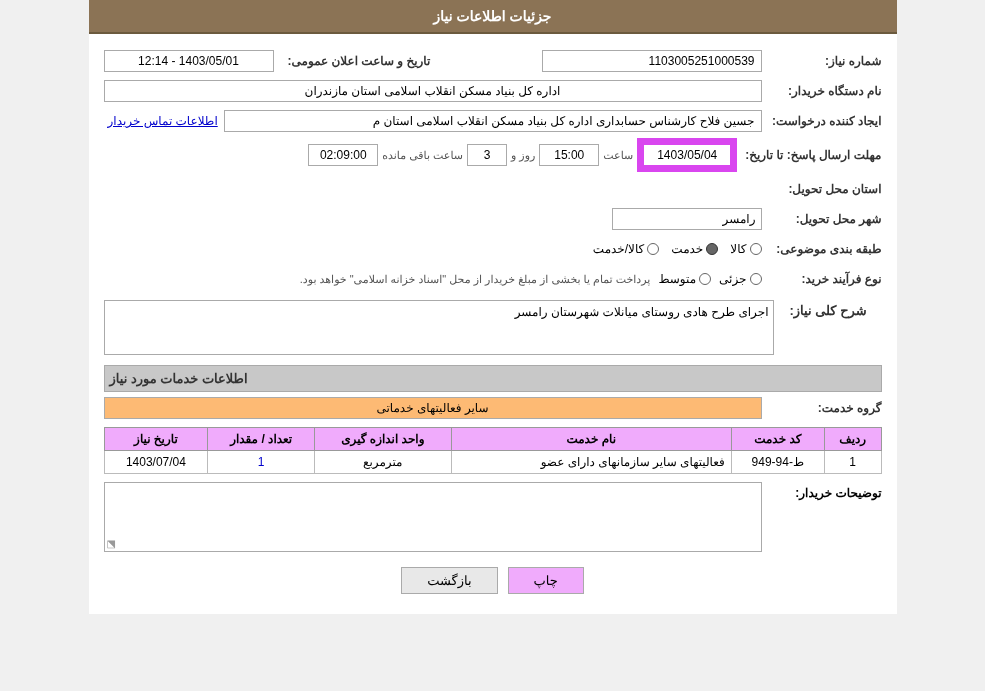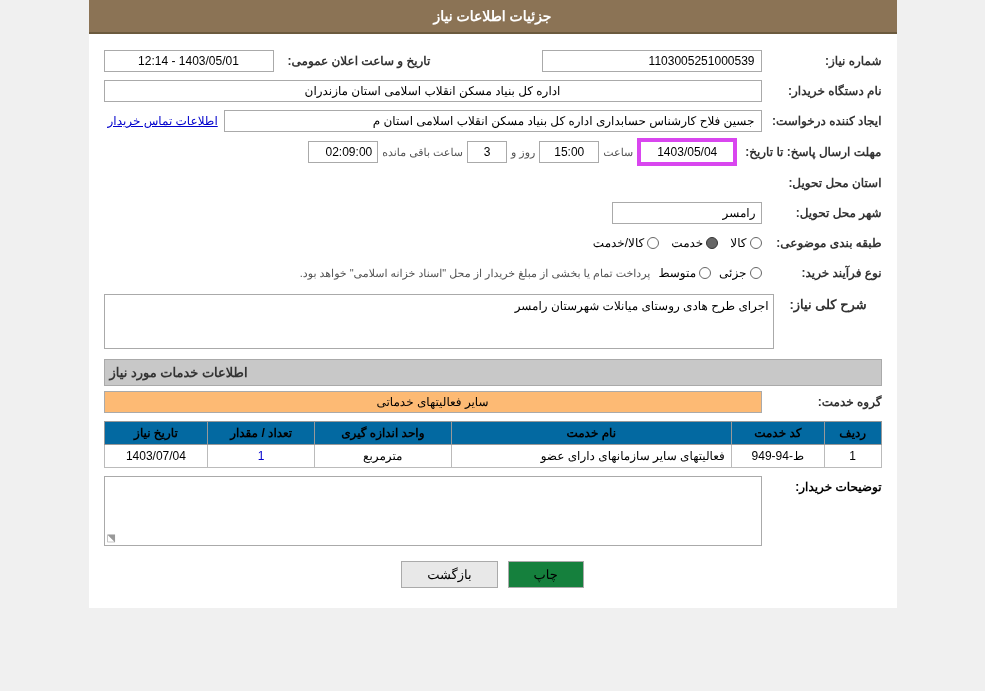--- a/index.html
+++ b/index.html
@@ -72,21 +72,21 @@
       cursor: pointer;
       text-decoration: underline;
     }
     .date-row {
       display: flex;
       align-items: center;
       gap: 4px;
     }
     .date-box {
       width: 100px;
-      border: 4px solid #d946ef;
+      border: 7px solid #d946ef;
       padding: 3px 5px;
       background: #fff;
       font-size: 12px;
       text-align: center;
     }
     .time-box {
       width: 60px;
       border: 1px solid #aaa;
       padding: 3px 5px;
       background: #fff;
@@ -100,20 +100,21 @@
       background: #fff;
       font-size: 12px;
       text-align: center;
     }
     .hours-box {
       width: 70px;
       border: 1px solid #aaa;
       padding: 3px 5px;
       background: #fff;
       font-size: 12px;
+      text-align: center;
     }
     .province-box {
       width: 150px;
       border: 1px solid #aaa;
       padding: 3px 5px;
       background: #fff;
       font-size: 12px;
     }
     .city-box {
       width: 150px;
@@ -181,21 +182,21 @@
     }
     .table-section {
       margin: 8px 0;
     }
     table {
       width: 100%;
       border-collapse: collapse;
       font-size: 12px;
     }
     table th {
-      background: #0369a1;
+      background: #f0abfc;
       border: 1px solid #999;
       padding: 4px 6px;
       text-align: center;
       font-weight: bold;
     }
     table td {
       border: 1px solid #bbb;
       padding: 4px 6px;
       text-align: center;
       background: #fff;
@@ -241,21 +242,21 @@
       margin: 15px 0 10px 0;
     }
     .btn {
       padding: 5px 25px;
       font-size: 13px;
       cursor: pointer;
       border: 1px solid #aaa;
       font-family: Tahoma, Arial, sans-serif;
     }
     .btn-print {
-      background: #15803d;
+      background: #f0abfc;
     }
     .btn-back {
       background: #e8e8e8;
     }
     .separator-text {
       font-size: 11px;
       color: #555;
     }
   </style>
 </head>

